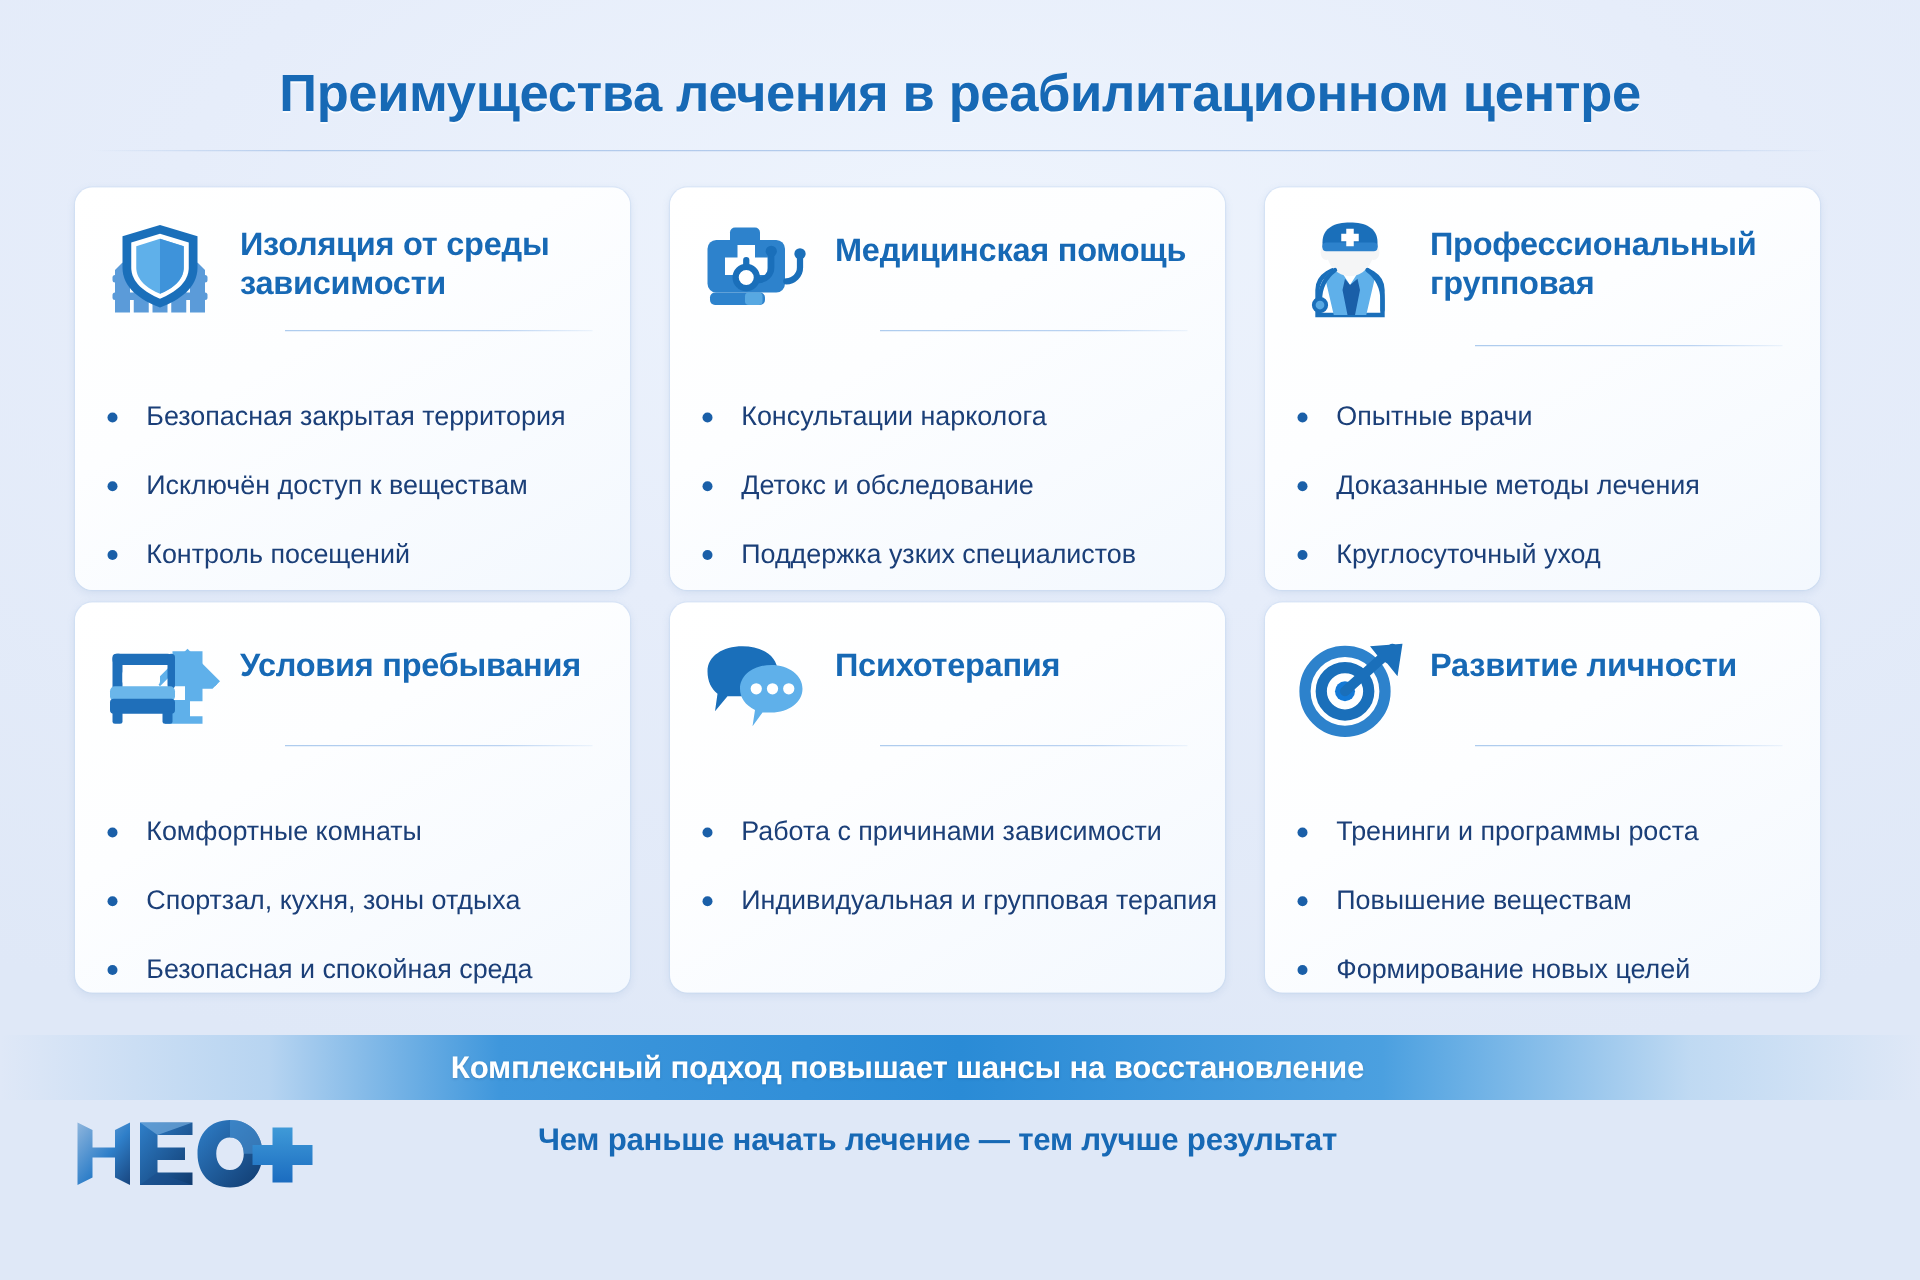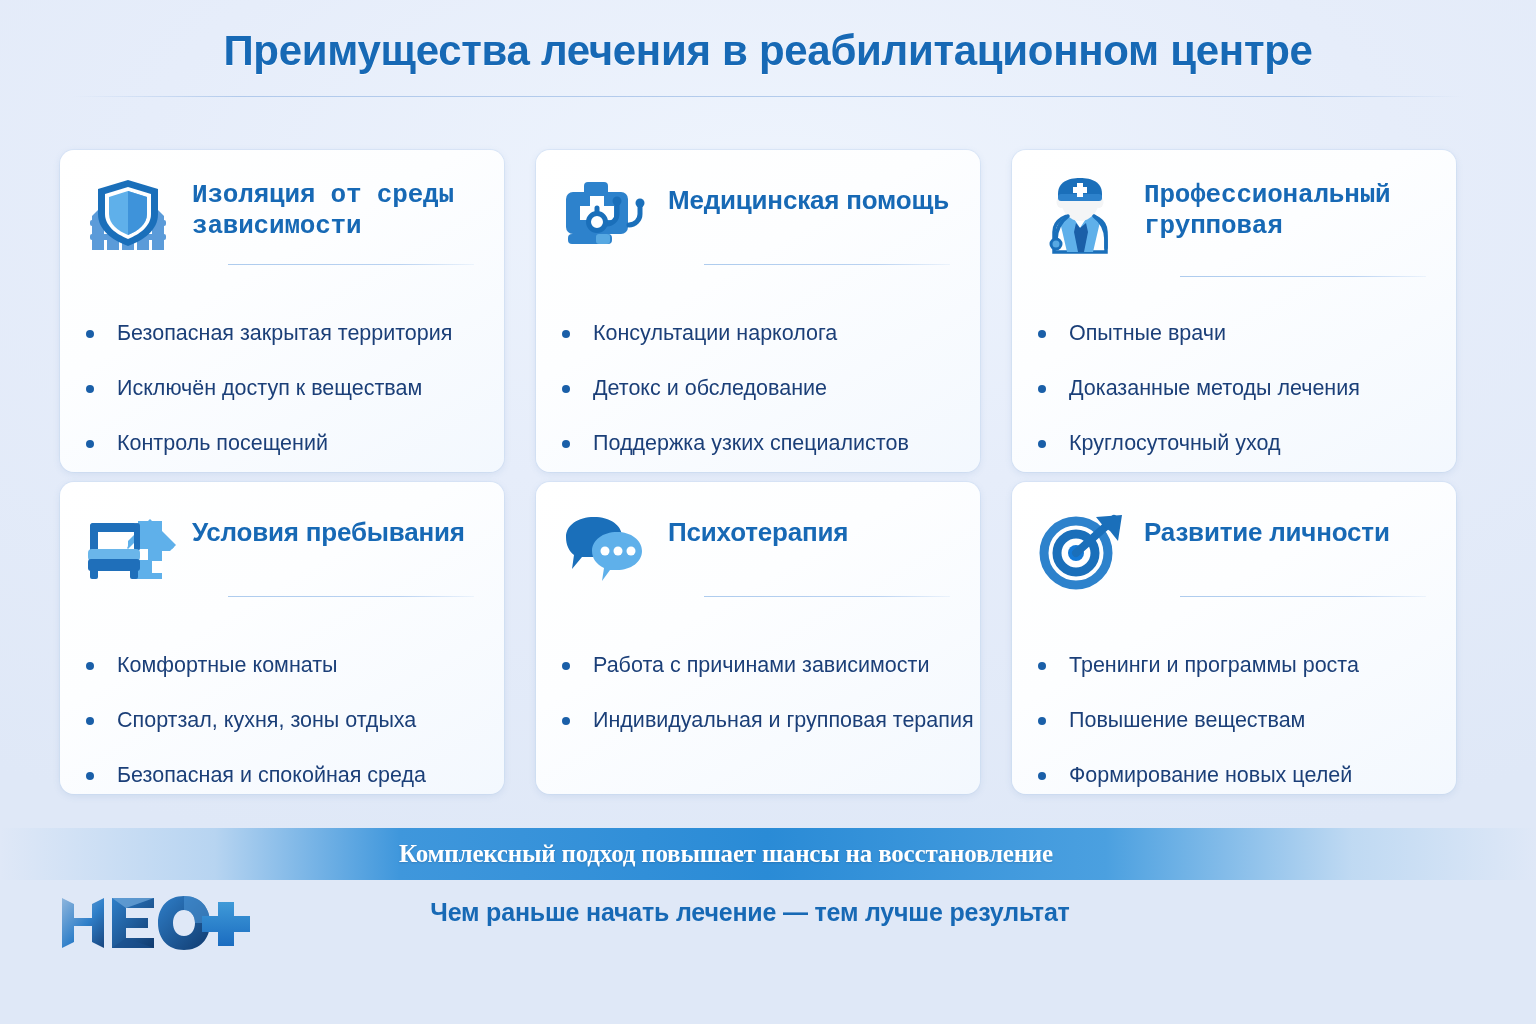--- a/index.html
+++ b/index.html
@@ -13,21 +13,21 @@
   body {
     font-family: "Liberation Sans", "DejaVu Sans", sans-serif;
     background:
       radial-gradient(ellipse 1400px 700px at 50% 18%, #eef4fd 0%, #e6edfa 45%, #dfe8f7 100%);
     position: relative;
   }
 
   
   .title-wrap {
     width: 100%;
-    padding-top: 28px;
+    padding-top: 52px;
     text-align: center;
   }
   .page-title {
     font-size: 42px;
     font-weight: bold;
     color: #1769b5;
     letter-spacing: -0.3px;
     line-height: 1.1;
     text-shadow: 0 1px 0 rgba(255,255,255,.7);
   }
@@ -79,21 +79,21 @@
   .card-icon svg { display: block; width: 100%; height: 100%; }
 
   .card-title {
     font-size: 26px;
     font-weight: bold;
     color: #1769b5;
     line-height: 1.18;
     padding-top: 9px;
     letter-spacing: -0.2px;
   }
-  .card-title.two-line { padding-top: 4px; font-family: Liberation Mono, monospace; }
+  .card-title.two-line { padding-top: 4px; }
 
   .head-rule {
     position: absolute;
     left: 168px;
     right: 30px;
     top: 114px;
     height: 1px;
     background: linear-gradient(to right,
       rgba(160,195,235,.85) 0%,
       rgba(170,200,238,.8) 70%,
@@ -137,21 +137,20 @@
       rgba(232,240,252,0) 0%,
       rgba(150,196,236,.55) 14%,
       #3f97dc 26%,
       #2a8bd6 50%,
       #4ba0e0 72%,
       rgba(160,203,238,.5) 88%,
       rgba(232,240,252,0) 100%);
     display: flex;
     align-items: center;
     justify-content: center;
-    font-family: Liberation Serif, serif;
   }
   .banner-text {
     font-size: 25px;
     font-weight: bold;
     color: #ffffff;
     letter-spacing: -0.2px;
     text-shadow: 0 1px 2px rgba(20,70,120,.28);
     transform: translateX(-42px);
   }
 

